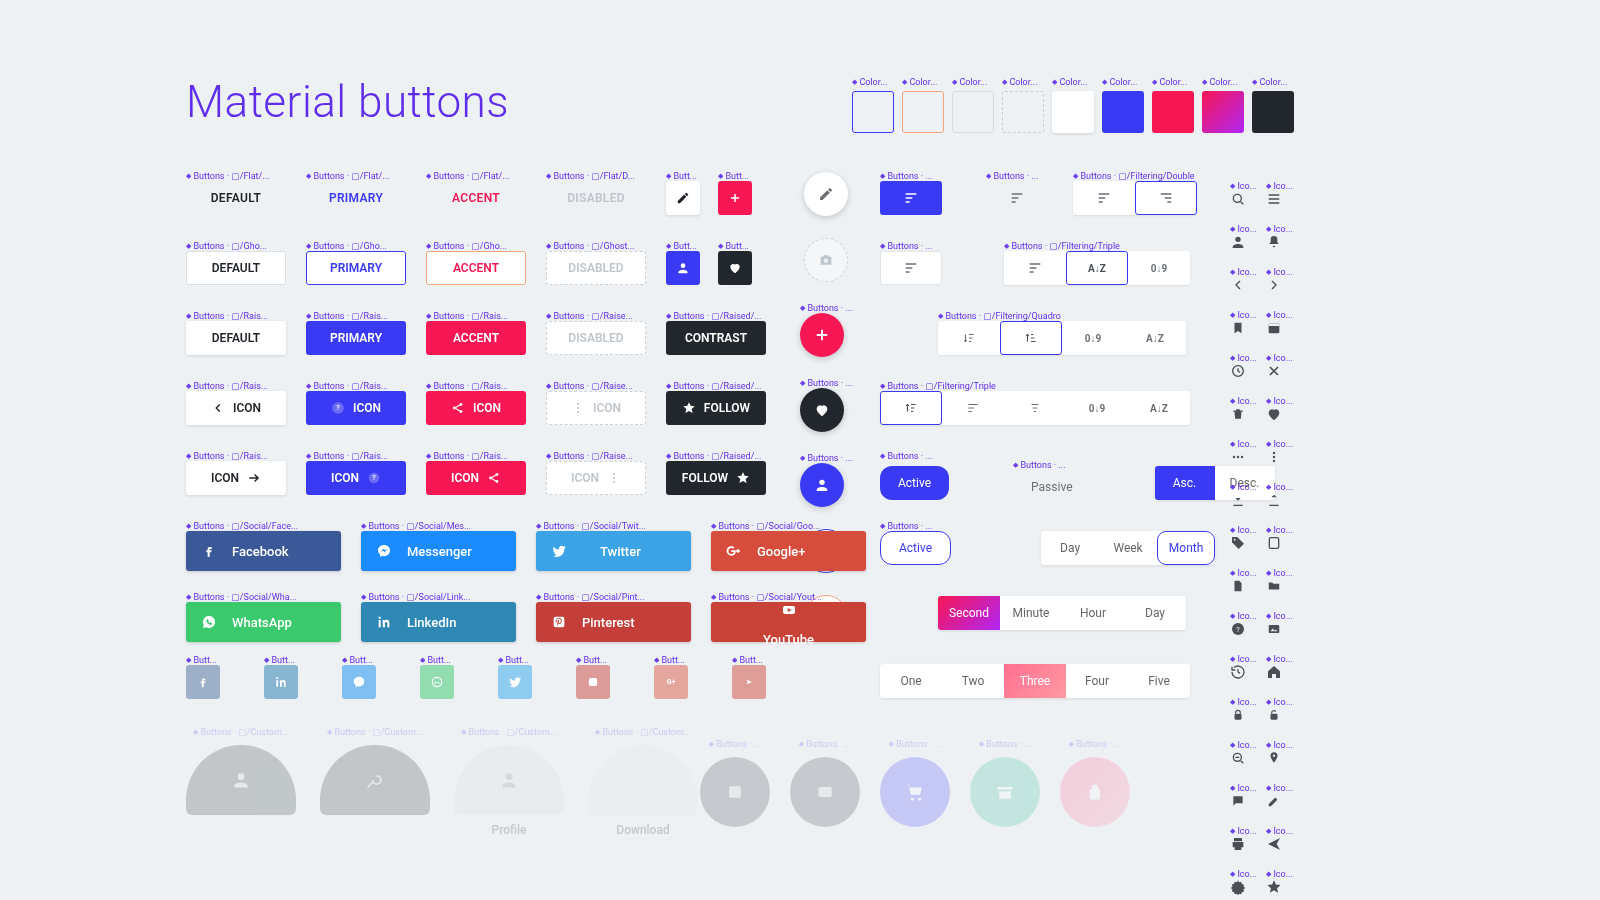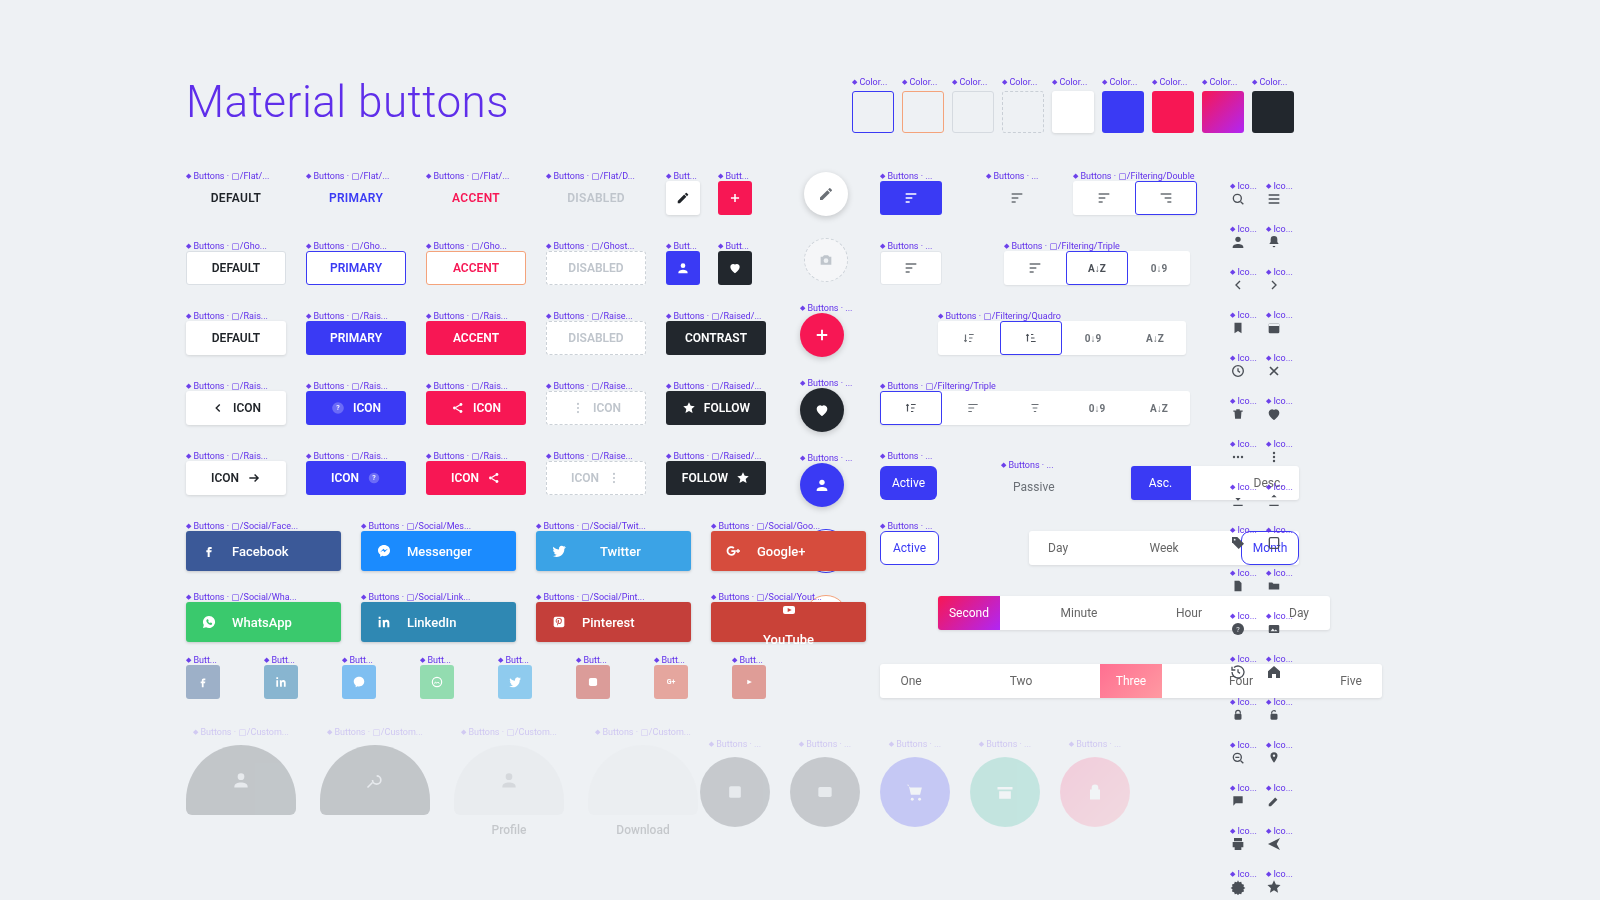--- a/index.html
+++ b/index.html
@@ -47,32 +47,32 @@
   .shadow{box-shadow:0 2px 6px rgba(0,0,0,.18);}
   .swatch{width:42px;height:42px;border-radius:3px;display:inline-block;}
   .swr{display:flex;gap:8px;}
   .tagrow{display:flex;gap:8px;}
   .tagrow .tag{width:42px;overflow:hidden;}
   .soc{height:40px;width:155px;border-radius:3px;display:flex;align-items:center;gap:14px;padding:0 14px;color:#fff;font-size:13px;font-weight:500;box-shadow:0 1px 3px rgba(0,0,0,.18);cursor:pointer;}
   .sic{width:18px;height:18px;display:flex;align-items:center;justify-content:center;}
   .sq{width:34px;height:34px;border-radius:3px;display:flex;align-items:center;justify-content:center;color:#fff;cursor:pointer;}
   .iconcell{width:16px;height:16px;display:flex;align-items:center;justify-content:center;}
   .igrid{display:grid;grid-template-columns:36px 36px;row-gap:18px;}
-  .seg{display:flex;background:#fff;border-radius:3px;box-shadow:0 1px 3px rgba(0,0,0,.10);overflow:hidden;gap:48px;}
+  .seg{display:flex;background:#fff;border-radius:3px;box-shadow:0 1px 3px rgba(0,0,0,.10);overflow:hidden;}
   .seg .s{height:var(--hd);display:flex;align-items:center;justify-content:center;font-size:12px;color:#666;cursor:pointer;}
   .seg .s.on{color:#fff;}
   svg{display:block;}
   .ghost{position:absolute;display:flex;flex-direction:column;align-items:center;gap:8px;opacity:.22;}
   .ghost .cap{font-size:12px;font-weight:500;color:#34383D;}
   .gbtn{width:110px;height:70px;border-radius:55px 55px 6px 6px;background:#2b3036;display:flex;align-items:center;justify-content:center;}
   .gcirc{width:70px;height:70px;border-radius:50%;display:flex;align-items:center;justify-content:center;}
   .filterbox{display:flex;background:#fff;border-radius:3px;box-shadow:0 1px 2px rgba(0,0,0,.08);}
   .fcell{width:62px;height:var(--hd);display:flex;align-items:center;justify-content:center;border-radius:3px;cursor:pointer;}
   .fcell.on{border:1px solid var(--primary);}
-  .chip{height:var(--hd);padding:0 12px;display:inline-flex;align-items:center;justify-content:center;font-size:12px;border-radius:6px;cursor:pointer;}
+  .chip{height:var(--hd);padding:0 18px;display:inline-flex;align-items:center;justify-content:center;font-size:12px;border-radius:12px;cursor:pointer;}
 </style>
 </head>
 <body>
 
 <div class="canvas">
   <div class="title">Material buttons</div>
 
   <div class="blk" style="left:852px;top:78px;">
     <div class="tagrow">
       <span class="tag">Color...</span>

